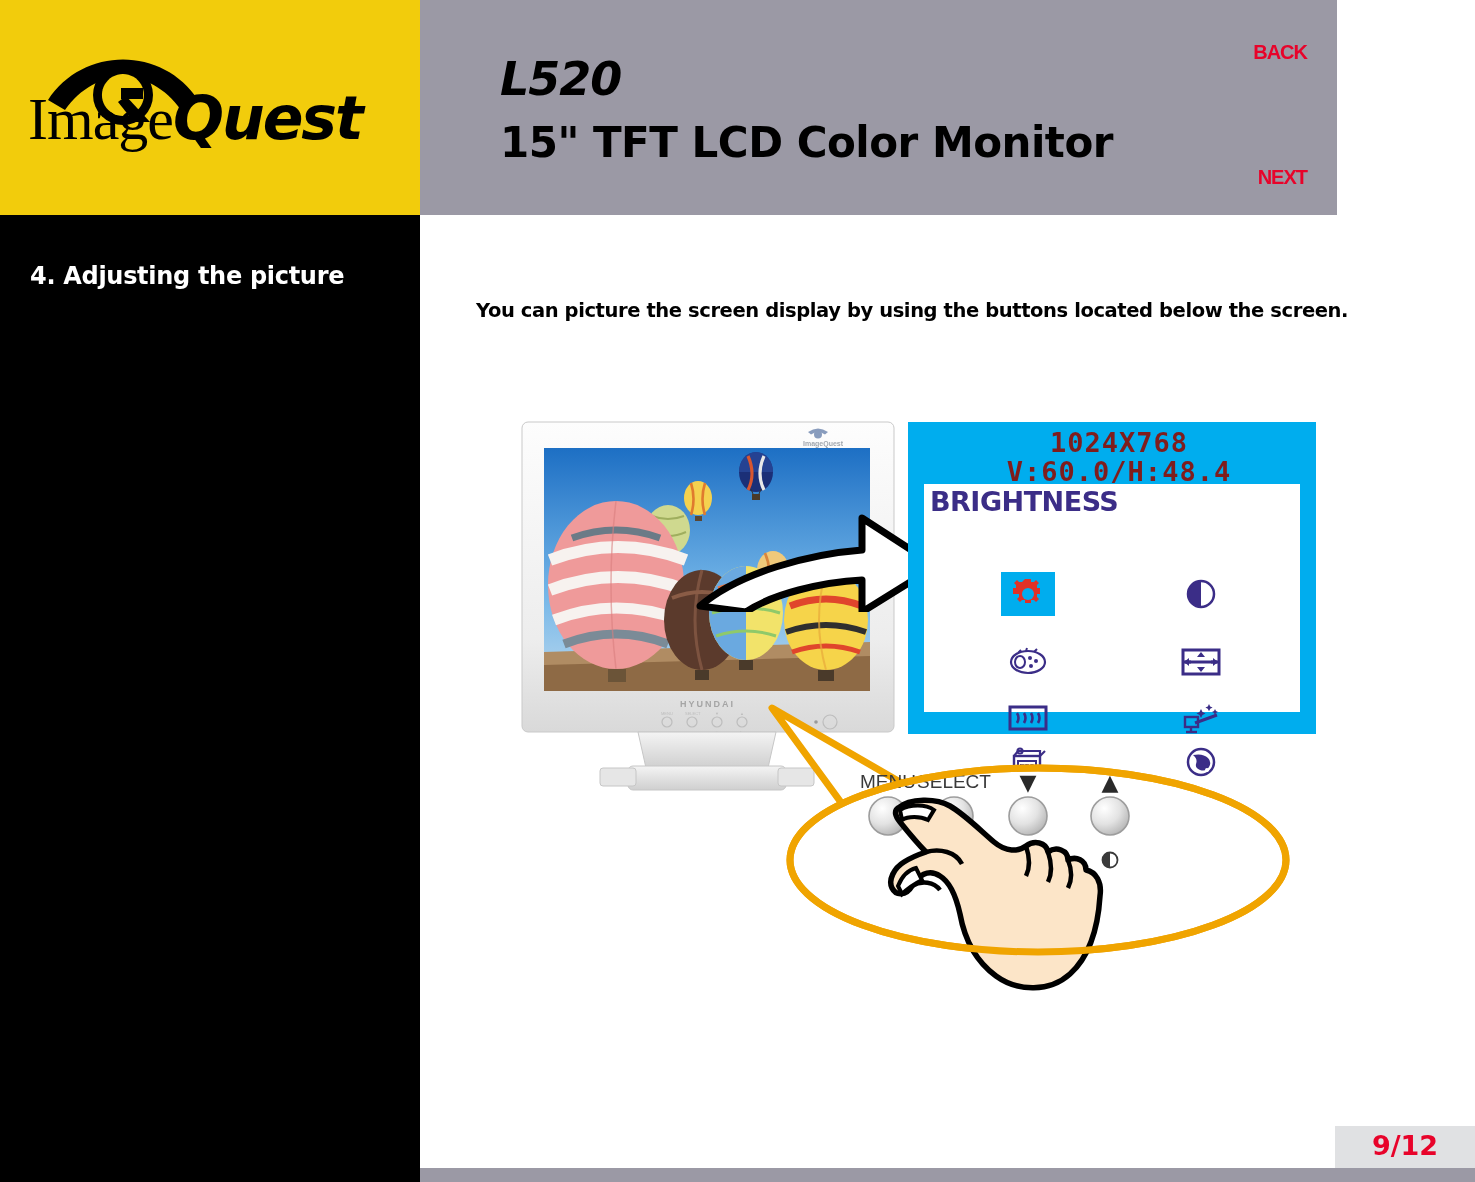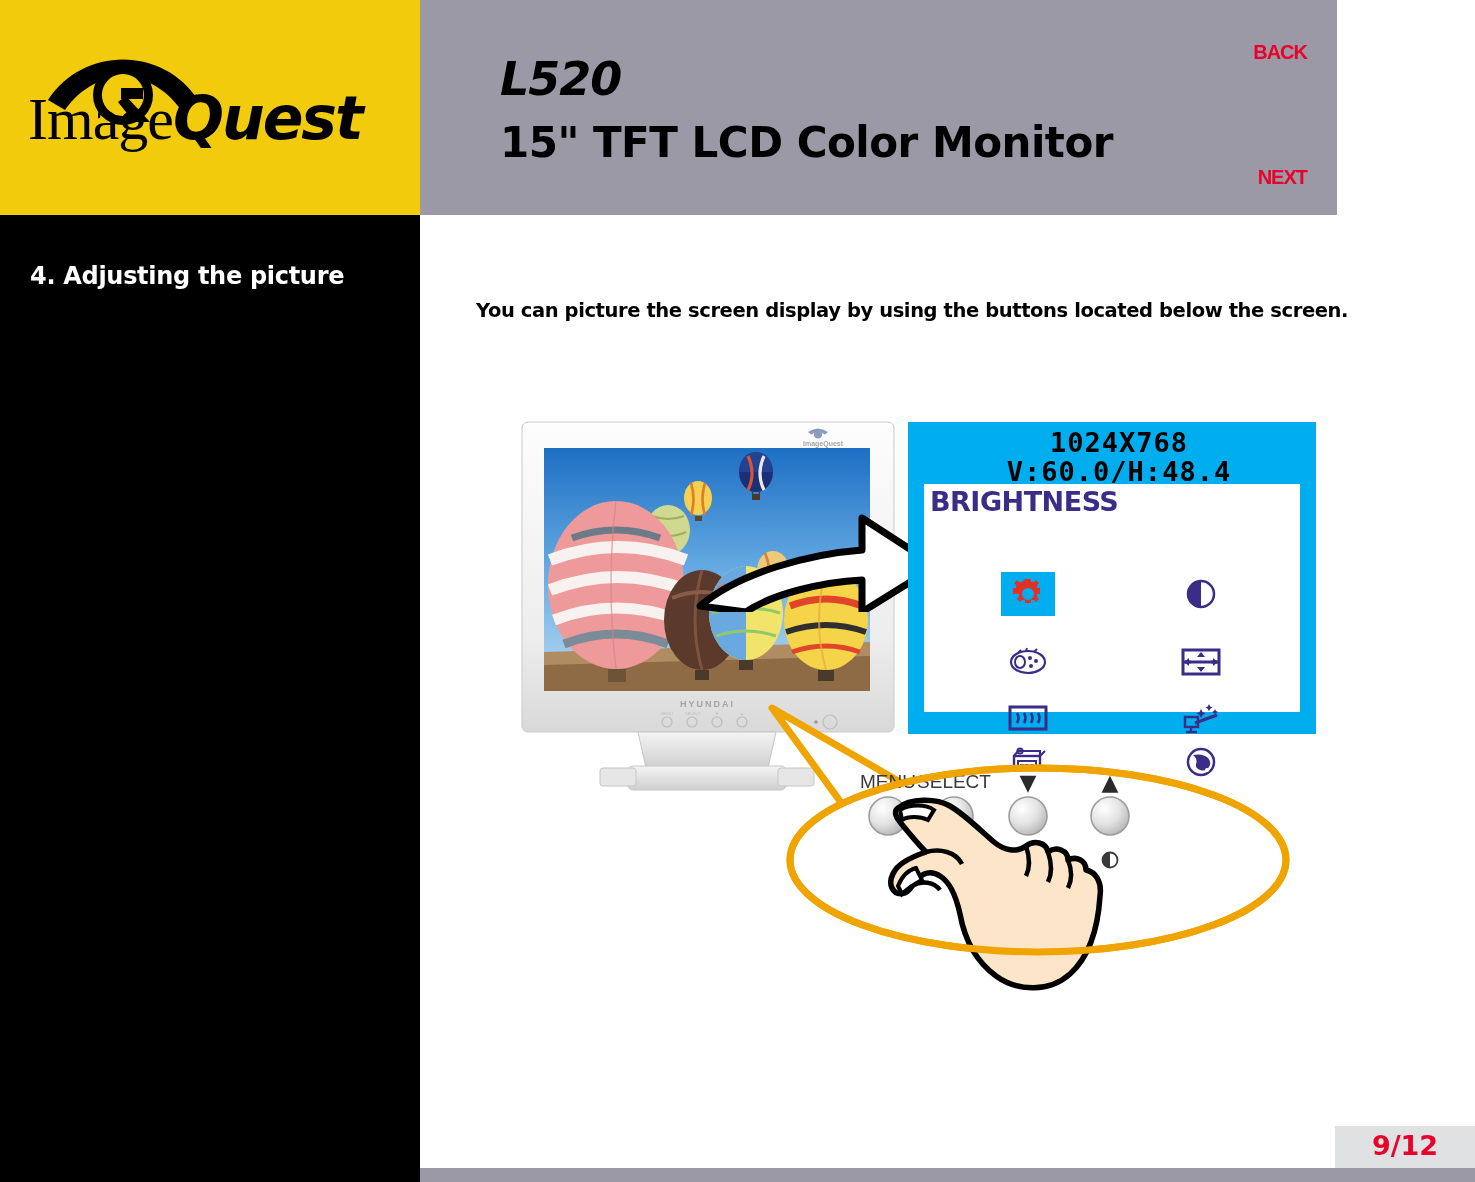--- a/index.html
+++ b/index.html
@@ -87,21 +87,21 @@
   .osd {
     position: absolute; left: 908px; top: 422px;
     width: 408px; height: 312px;
     background: #00adee;
   }
   .osd-res {
     position: absolute; top: 6px; left: 0; width: 100%;
     text-align: center;
     font-family: "DejaVu Sans Mono", monospace;
     font-size: 27px; font-weight: 700; line-height: 1.08;
-    color: #000000; letter-spacing: 1px;
+    color: #7f1d1d; letter-spacing: 1px;
     padding-left: 14px;
   }
   .osd-panel {
     position: absolute; left: 16px; top: 62px;
     width: 376px; height: 228px;
     background: #ffffff;
   }
   .osd-label {
     position: absolute; left: 6px; top: 2px;
     font-family: "DejaVu Sans", sans-serif;

